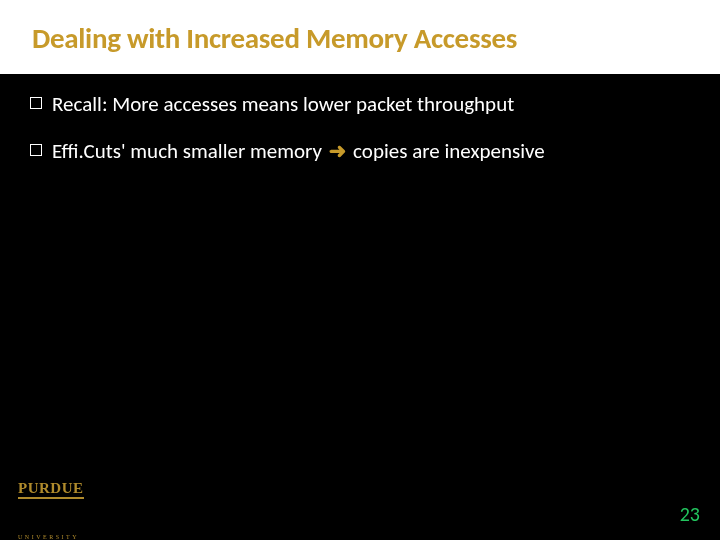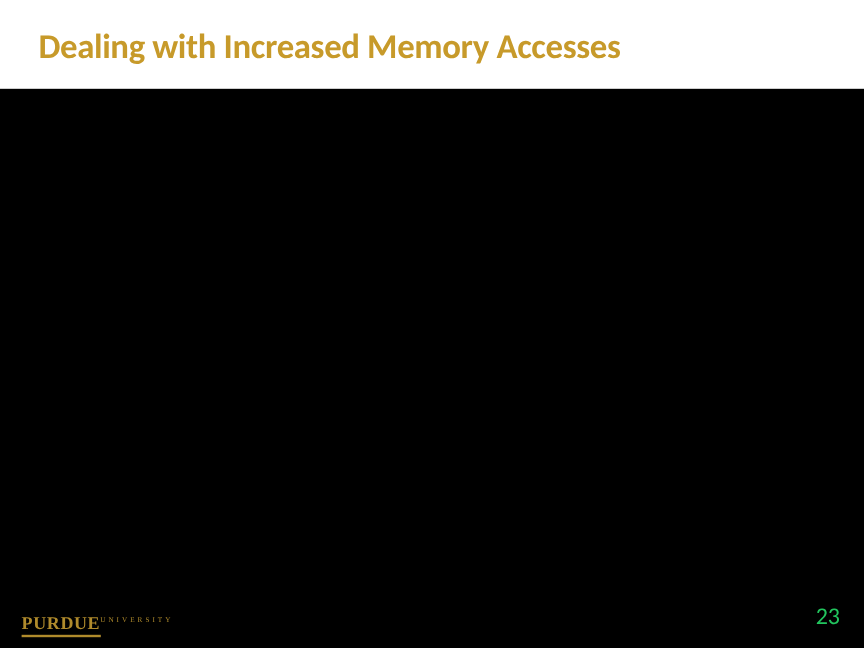--- a/index.html
+++ b/index.html
@@ -56,24 +56,25 @@
   .footer {
     position: absolute;
     left: 0;
     right: 0;
     bottom: 0;
     height: 46px;
   }
   .logo {
     position: absolute;
     left: 18px;
-    bottom: 12px;
+    bottom: 0;
     display: flex;
-    flex-direction: row;
+    flex-direction: column;
     align-items: flex-start;
+    gap: 37px;
   }
   .logo-top {
     font-family: Georgia, "Times New Roman", serif;
     font-weight: 700;
     color: #b08b2c;
     font-size: 15px;
     letter-spacing: 0.5px;
     line-height: 1;
   }
   .logo-top .p {
@@ -97,22 +98,32 @@
 </style>
 </head>
 <body>
 
 <div class="title-bar">
   <h1>Dealing with Increased Memory Accesses</h1>
 </div>
 
 <div class="body-area">
 
+  <div class="bullet-row">
+    <span class="bullet-box"></span>
+    <span class="bullet-text">Recall: More accesses means lower packet throughput</span>
+  </div>
 
 
+  <div class="bullet-row">
+    <span class="bullet-box"></span>
+    <span class="bullet-text">
+      <span>Effi.Cuts' much smaller memory </span><span class="arrow">➜</span><span> copies are inexpensive</span>
+    </span>
+  </div>
 
 </div>
 
 <div class="footer">
   <div class="logo">
     <div class="logo-top"><span class="p">PURDUE</span></div>
     <div class="logo-bot">UNIVERSITY</div>
   </div>
   <div class="page-num">23</div>
 </div>

